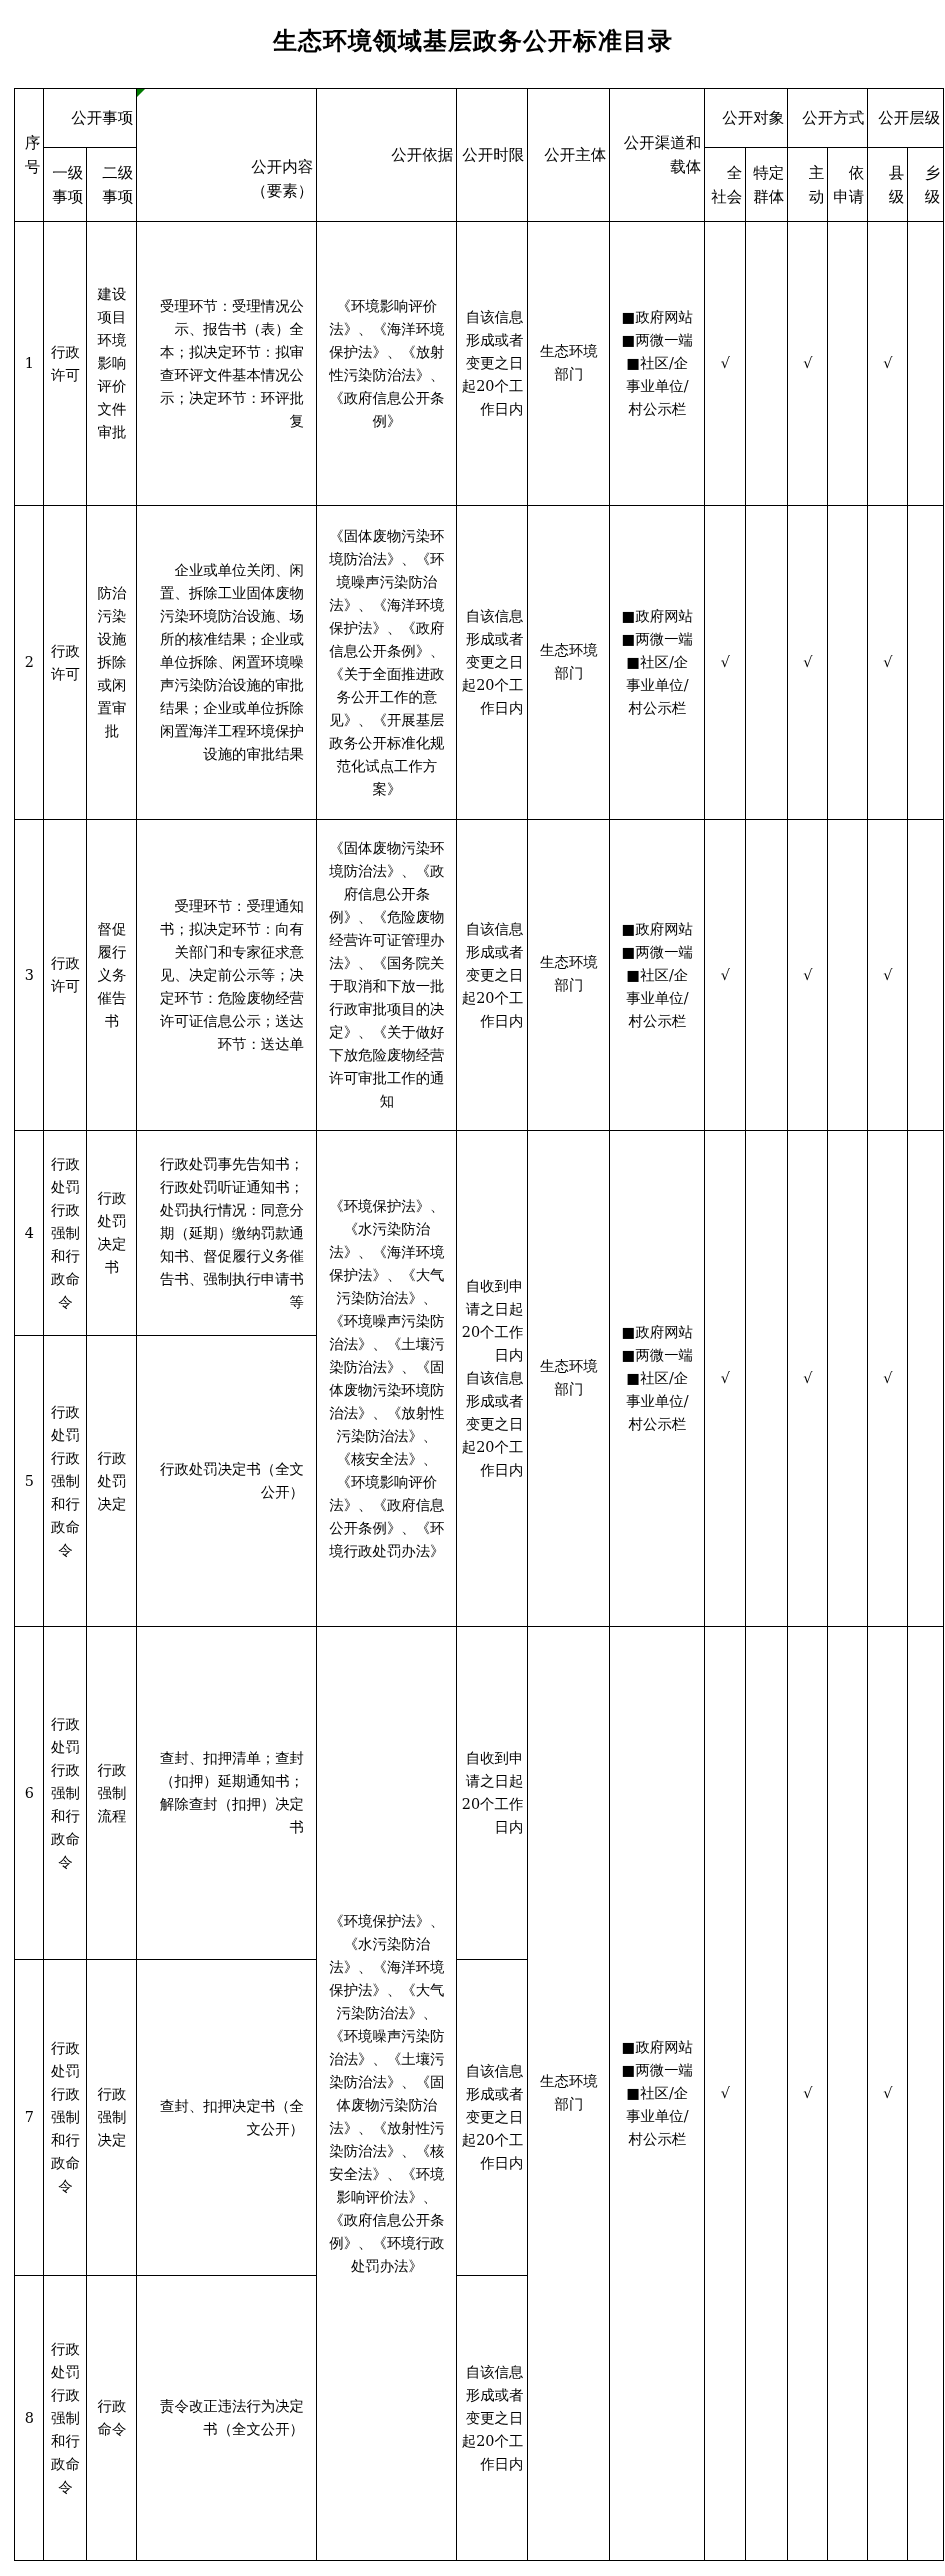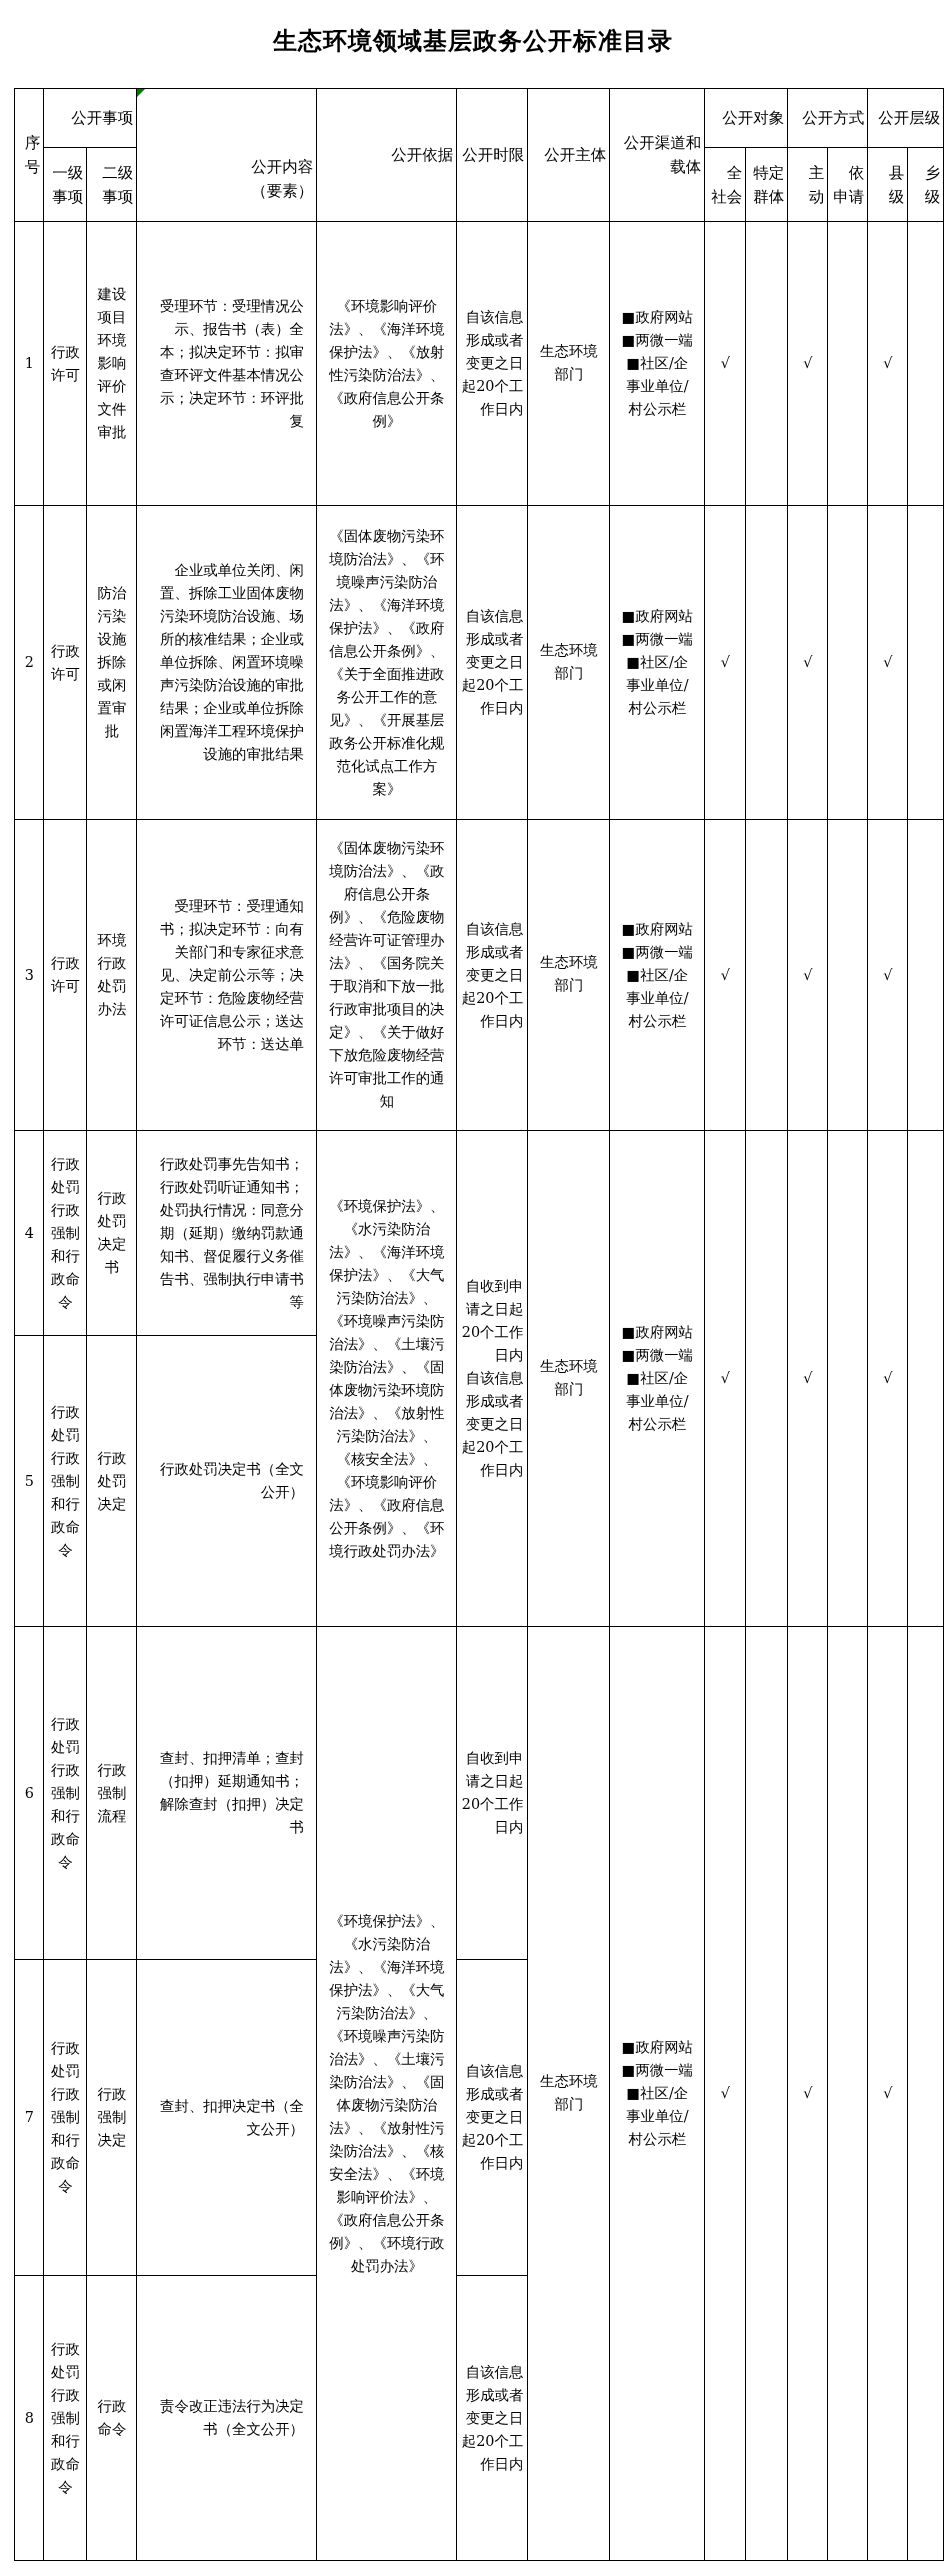--- a/index.html
+++ b/index.html
@@ -157,21 +157,21 @@
           <td class="c-check">√</td>
           <td class="c-check"></td>
           <td class="c-check">√</td>
           <td class="c-check"></td>
           <td class="c-check">√</td>
           <td class="c-check"></td>
         </tr>
         <tr style="height: 311px;">
           <td class="c-seq">3</td>
           <td class="c-l1">行政许可</td>
-          <td class="c-l2">环境行政处罚办法</td>
+          <td class="c-l2">督促履行义务催告书</td>
           <td class="c-content">受理环节：受理通知书；拟决定环节：向有关部门和专家征求意见、决定前公示等；决定环节：危险废物经营许可证信息公示；送达环节：送达单</td>
           <td class="c-basis">《固体废物污染环境防治法》、《政府信息公开条例》、《危险废物经营许可证管理办法》、《国务院关于取消和下放一批行政审批项目的决定》、《关于做好下放危险废物经营许可审批工作的通知</td>
           <td class="c-time">自该信息形成或者变更之日起20个工作日内</td>
           <td class="c-subject">生态环境部门</td>
           <td class="c-channel">■政府网站
 ■两微一端
 ■社区/企事业单位/村公示栏</td>
           <td class="c-check">√</td>
           <td class="c-check"></td>
           <td class="c-check">√</td>

